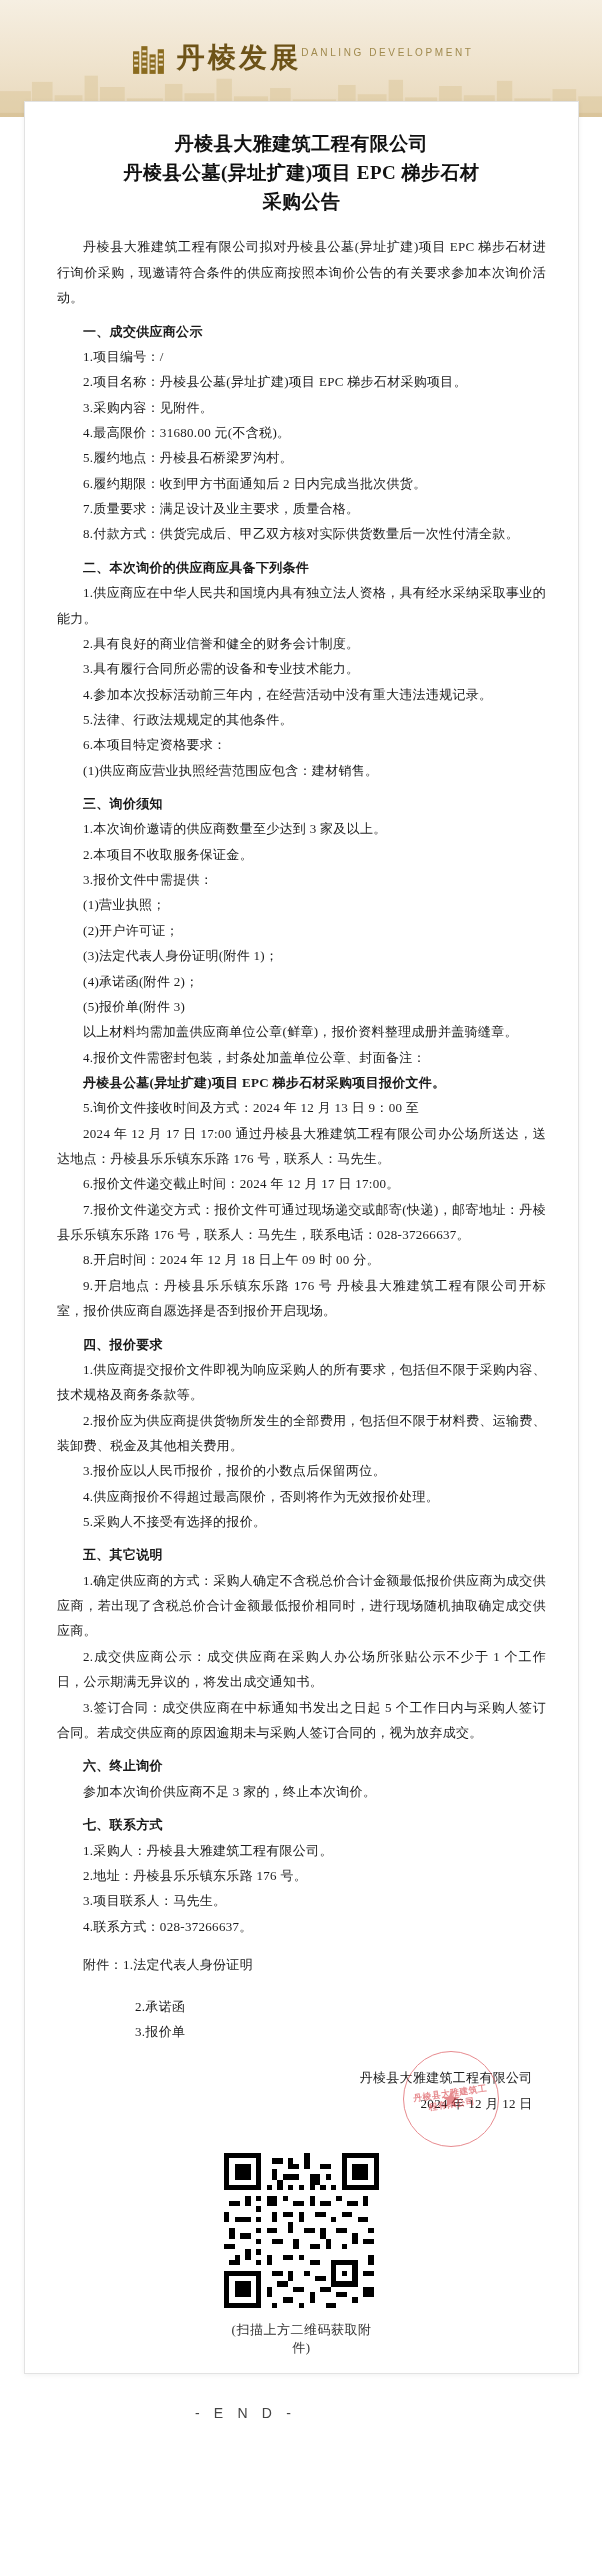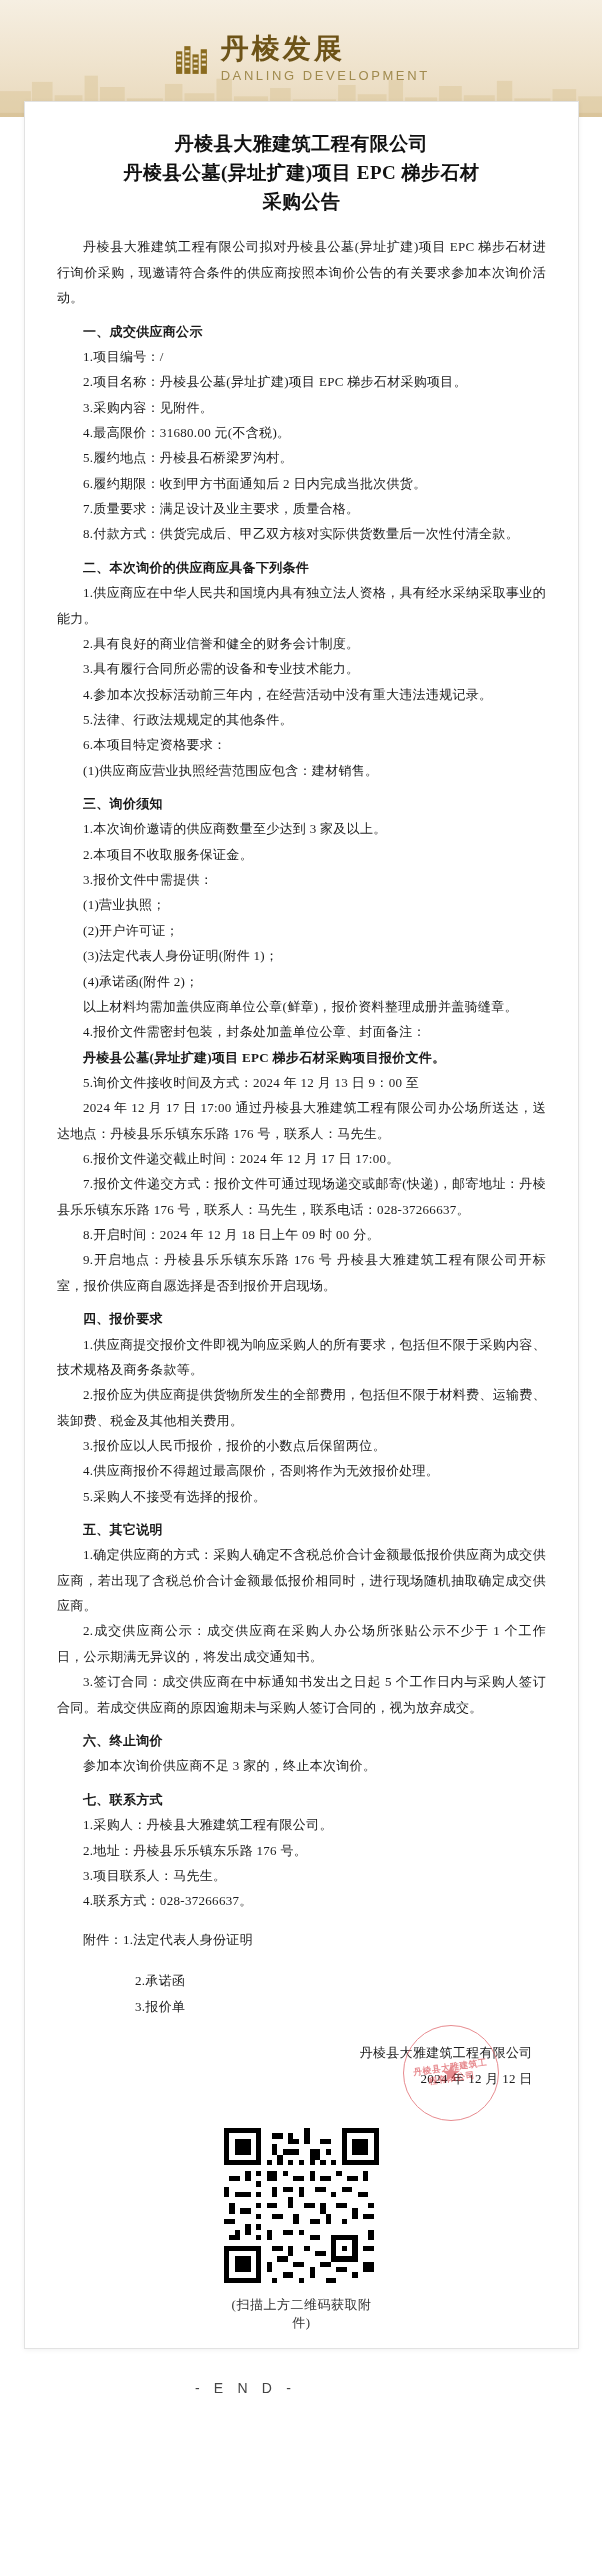--- a/index.html
+++ b/index.html
@@ -45,34 +45,34 @@
     gap: 9.3px;
   }
   .banner-logo {
     width: 38px;
     height: 38px;
     position: relative;
     flex: none;
   }
   .banner-title-wrap {
     display: flex;
-    flex-direction: column;
+    flex-direction: row;
     align-items: flex-start;
     justify-content: center;
   }
   .banner-title {
     font-size: 28px;
     letter-spacing: 3.1px;
     color: #6d5318;
     font-family: "Liberation Serif", serif;
     font-weight: bold;
     line-height: 1.1;
   }
   .banner-sub {
-    font-size: 13px;
+    font-size: 10px;
     letter-spacing: 2.6px;
     color: #a08a4e;
     font-family: "Liberation Sans", sans-serif;
     margin-top: 4.1px;
   }
 
   
   .card {
     position: relative;
     margin: -16.5px auto 0 auto;
@@ -300,20 +300,21 @@
         <p class="item">6.本项目特定资格要求：</p>
         <p class="item">(1)供应商应营业执照经营范围应包含：建材销售。</p>
         <p class="sec-head">三、询价须知</p>
         <p class="item">1.本次询价邀请的供应商数量至少达到 3 家及以上。</p>
         <p class="item">2.本项目不收取服务保证金。</p>
         <p class="item">3.报价文件中需提供：</p>
         <p class="item">(1)营业执照；</p>
         <p class="item">(2)开户许可证；</p>
         <p class="item">(3)法定代表人身份证明(附件 1)；</p>
         <p class="item">(4)承诺函(附件 2)；</p>
+        <p class="item">(5)报价单(附件 3)</p>
         <p class="item">以上材料均需加盖供应商单位公章(鲜章)，报价资料整理成册并盖骑缝章。</p>
         <p class="item">4.报价文件需密封包装，封条处加盖单位公章、封面备注：</p>
         <p class="item item-b">丹棱县公墓(异址扩建)项目 EPC 梯步石材采购项目报价文件。</p>
         <p class="item">5.询价文件接收时间及方式：2024 年 12 月 13 日 9：00 至</p>
         <p class="item">2024 年 12 月 17 日 17:00 通过丹棱县大雅建筑工程有限公司办公场所送达，送达地点：丹棱县乐乐镇东乐路 176 号，联系人：马先生。</p>
         <p class="item">6.报价文件递交截止时间：2024 年 12 月 17 日 17:00。</p>
         <p class="item">7.报价文件递交方式：报价文件可通过现场递交或邮寄(快递)，邮寄地址：丹棱县乐乐镇东乐路 176 号，联系人：马先生，联系电话：028-37266637。</p>
         <p class="item">8.开启时间：2024 年 12 月 18 日上午 09 时 00 分。</p>
         <p class="item">9.开启地点：丹棱县乐乐镇东乐路 176 号 丹棱县大雅建筑工程有限公司开标室，报价供应商自愿选择是否到报价开启现场。</p>
         <p class="sec-head">四、报价要求</p>

